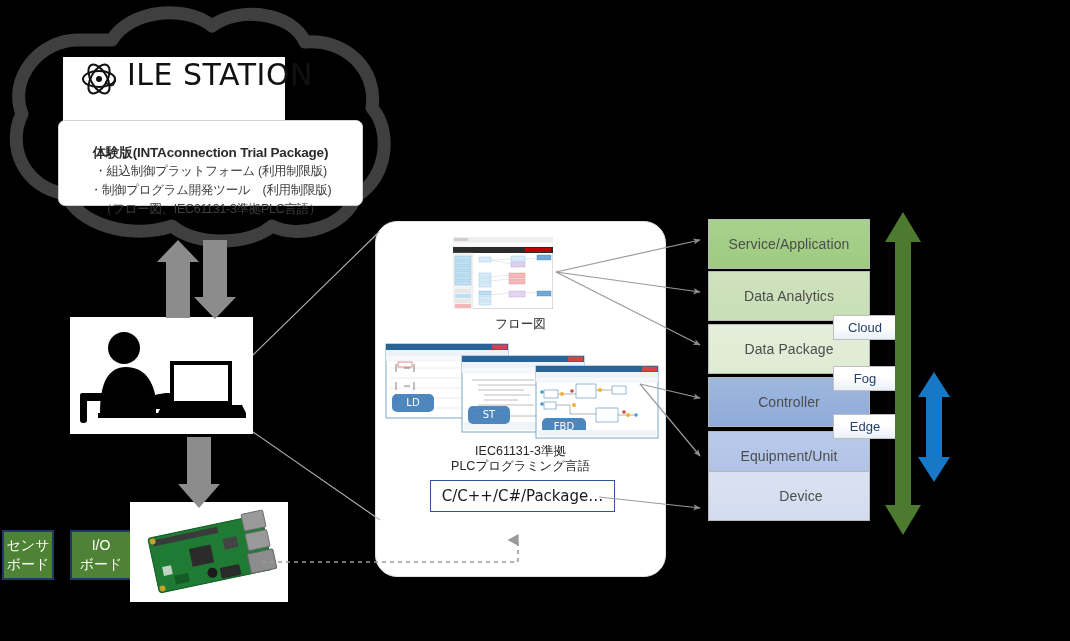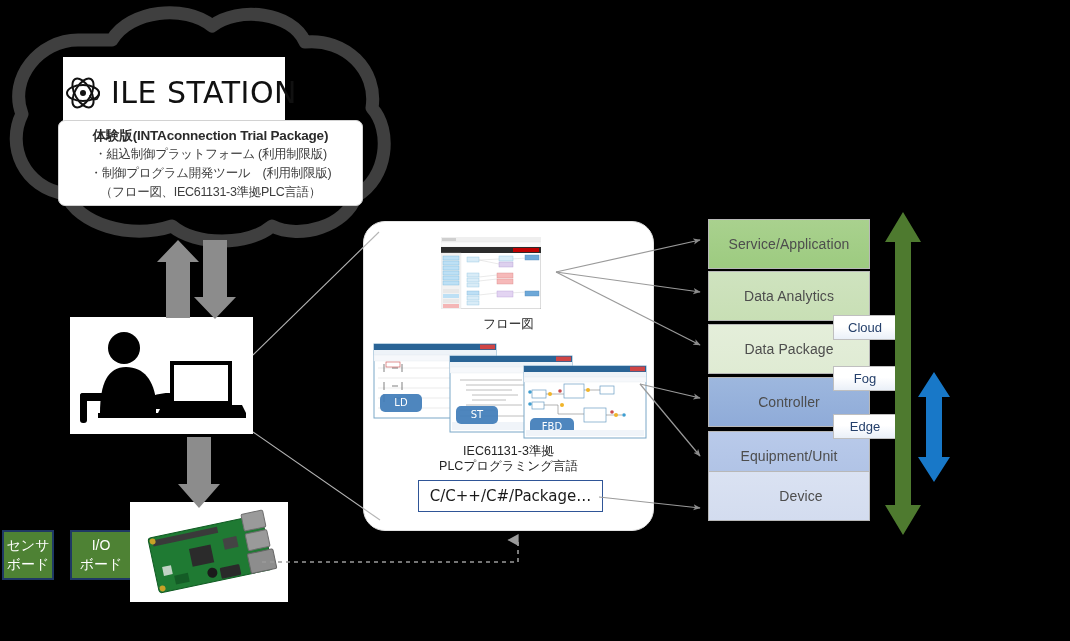--- a/index.html
+++ b/index.html
@@ -16,41 +16,41 @@
   }
   .abs{position:absolute;}
 
   
   #cloud-wrap{left:0px;top:0px;width:400px;height:252px;}
   #cloud-wrap svg{display:block;}
 
   #logo-box{
     left:63px;top:57px;width:222px;height:71px;
     background:#ffffff;
-    display:flex;align-items:center;
-    padding-left:0;
+    display:flex;align-items:flex-start;
+    padding-left:16px;
     box-sizing:border-box;
   }
   #logo-atom{width:46px;height:44px;flex:0 0 auto;}
   #logo-text{
     font-size:30px;
     letter-spacing:0.5px;
     color:#111111;
     font-family:"DejaVu Sans",sans-serif;
     margin-left:2px;
     white-space:nowrap;
   }
 
   #cloud-textbox{
     left:58px;top:120px;width:305px;height:86px;
     background:#ffffff;
     border:1px solid #d2d2d2;
     border-radius:7px;
     box-sizing:border-box;
-    padding-top:5px;
+    padding-top:22px;
     text-align:center;
     color:#3a3a3a;
   }
   #cloud-textbox .l1{
     font-size:13.5px;font-weight:bold;color:#2b2b2b;
     line-height:19px;letter-spacing:-0.2px;
   }
   #cloud-textbox .ln{
     font-size:12.5px;line-height:19px;color:#3d3d3d;letter-spacing:-0.3px;
   }
@@ -75,21 +75,21 @@
   #io-board{left:70px;top:530px;width:62px;height:50px;}
 
   
   #rpi-box{
     left:130px;top:502px;width:158px;height:100px;
     background:#ffffff;
   }
 
   
   #center-panel{
-    left:363px;top:221px;width:291px;height:310px;
+    left:375px;top:221px;width:291px;height:356px;
     background:#ffffff;
     border:1px solid #e3e3e3;
     border-radius:22px;
     box-sizing:border-box;
     box-shadow:0 0 3px rgba(0,0,0,0.25);
   }
   .cap{
     position:absolute;
     text-align:center;
     color:#262626;

